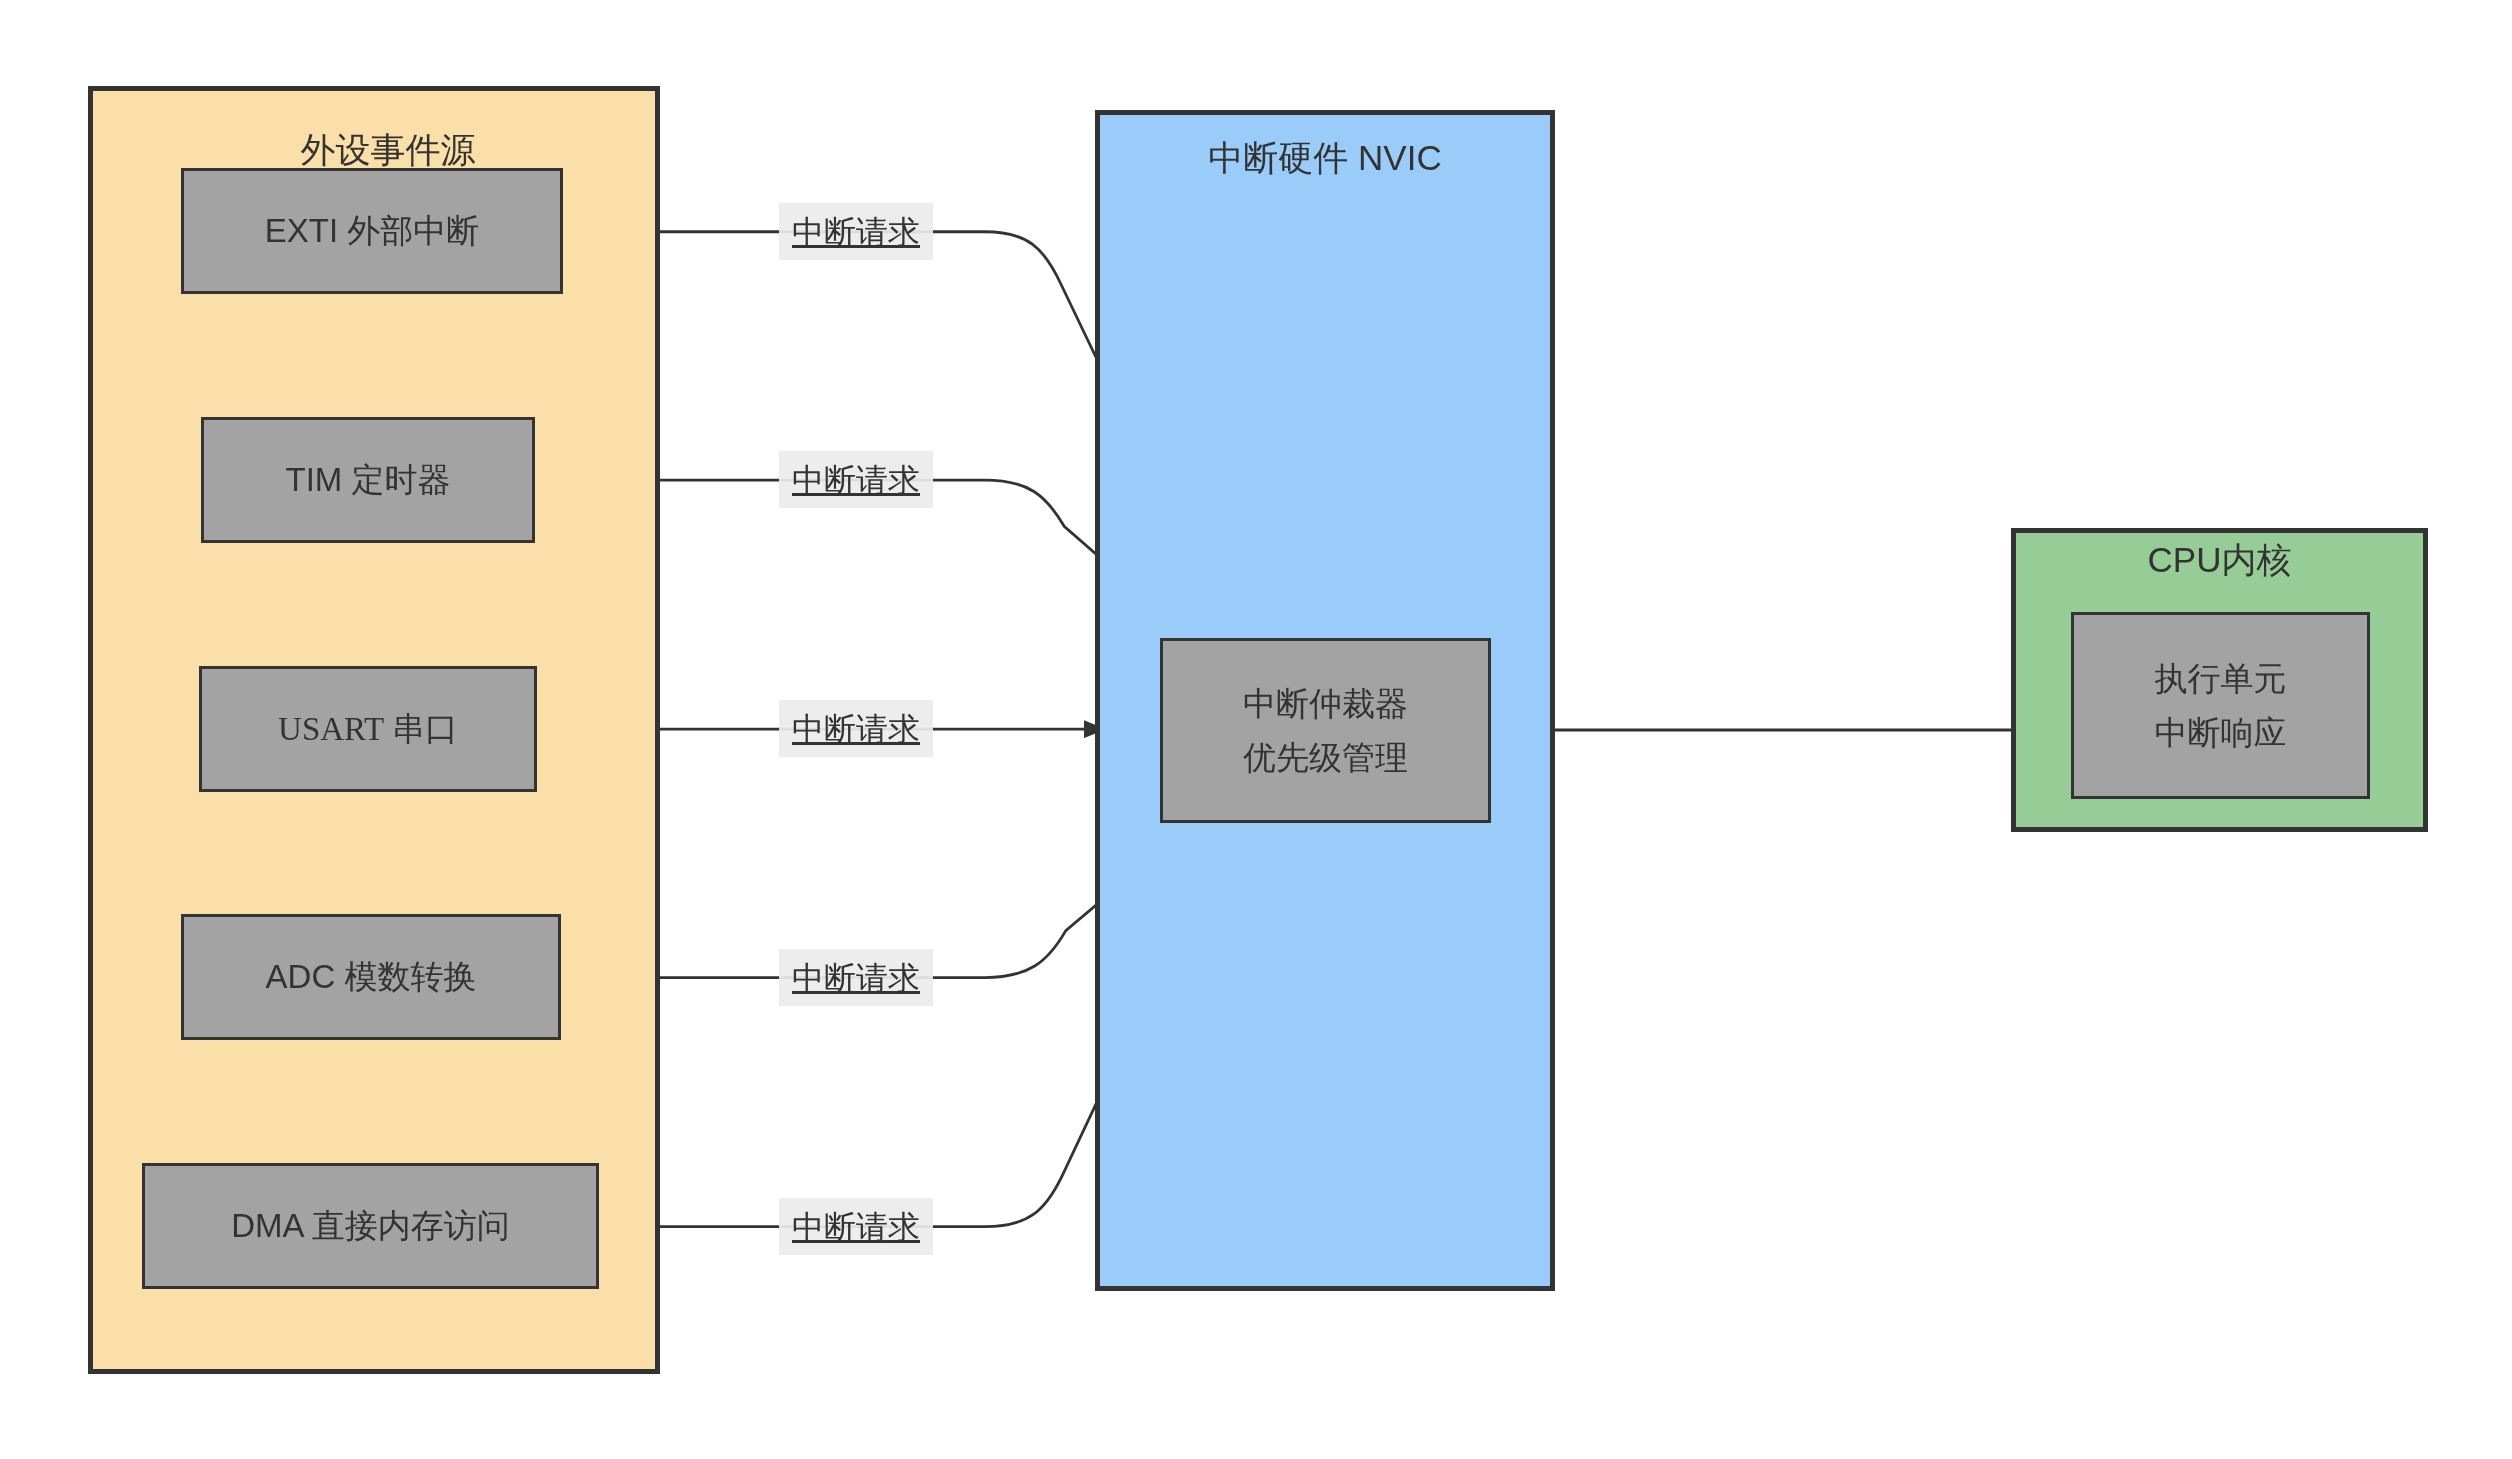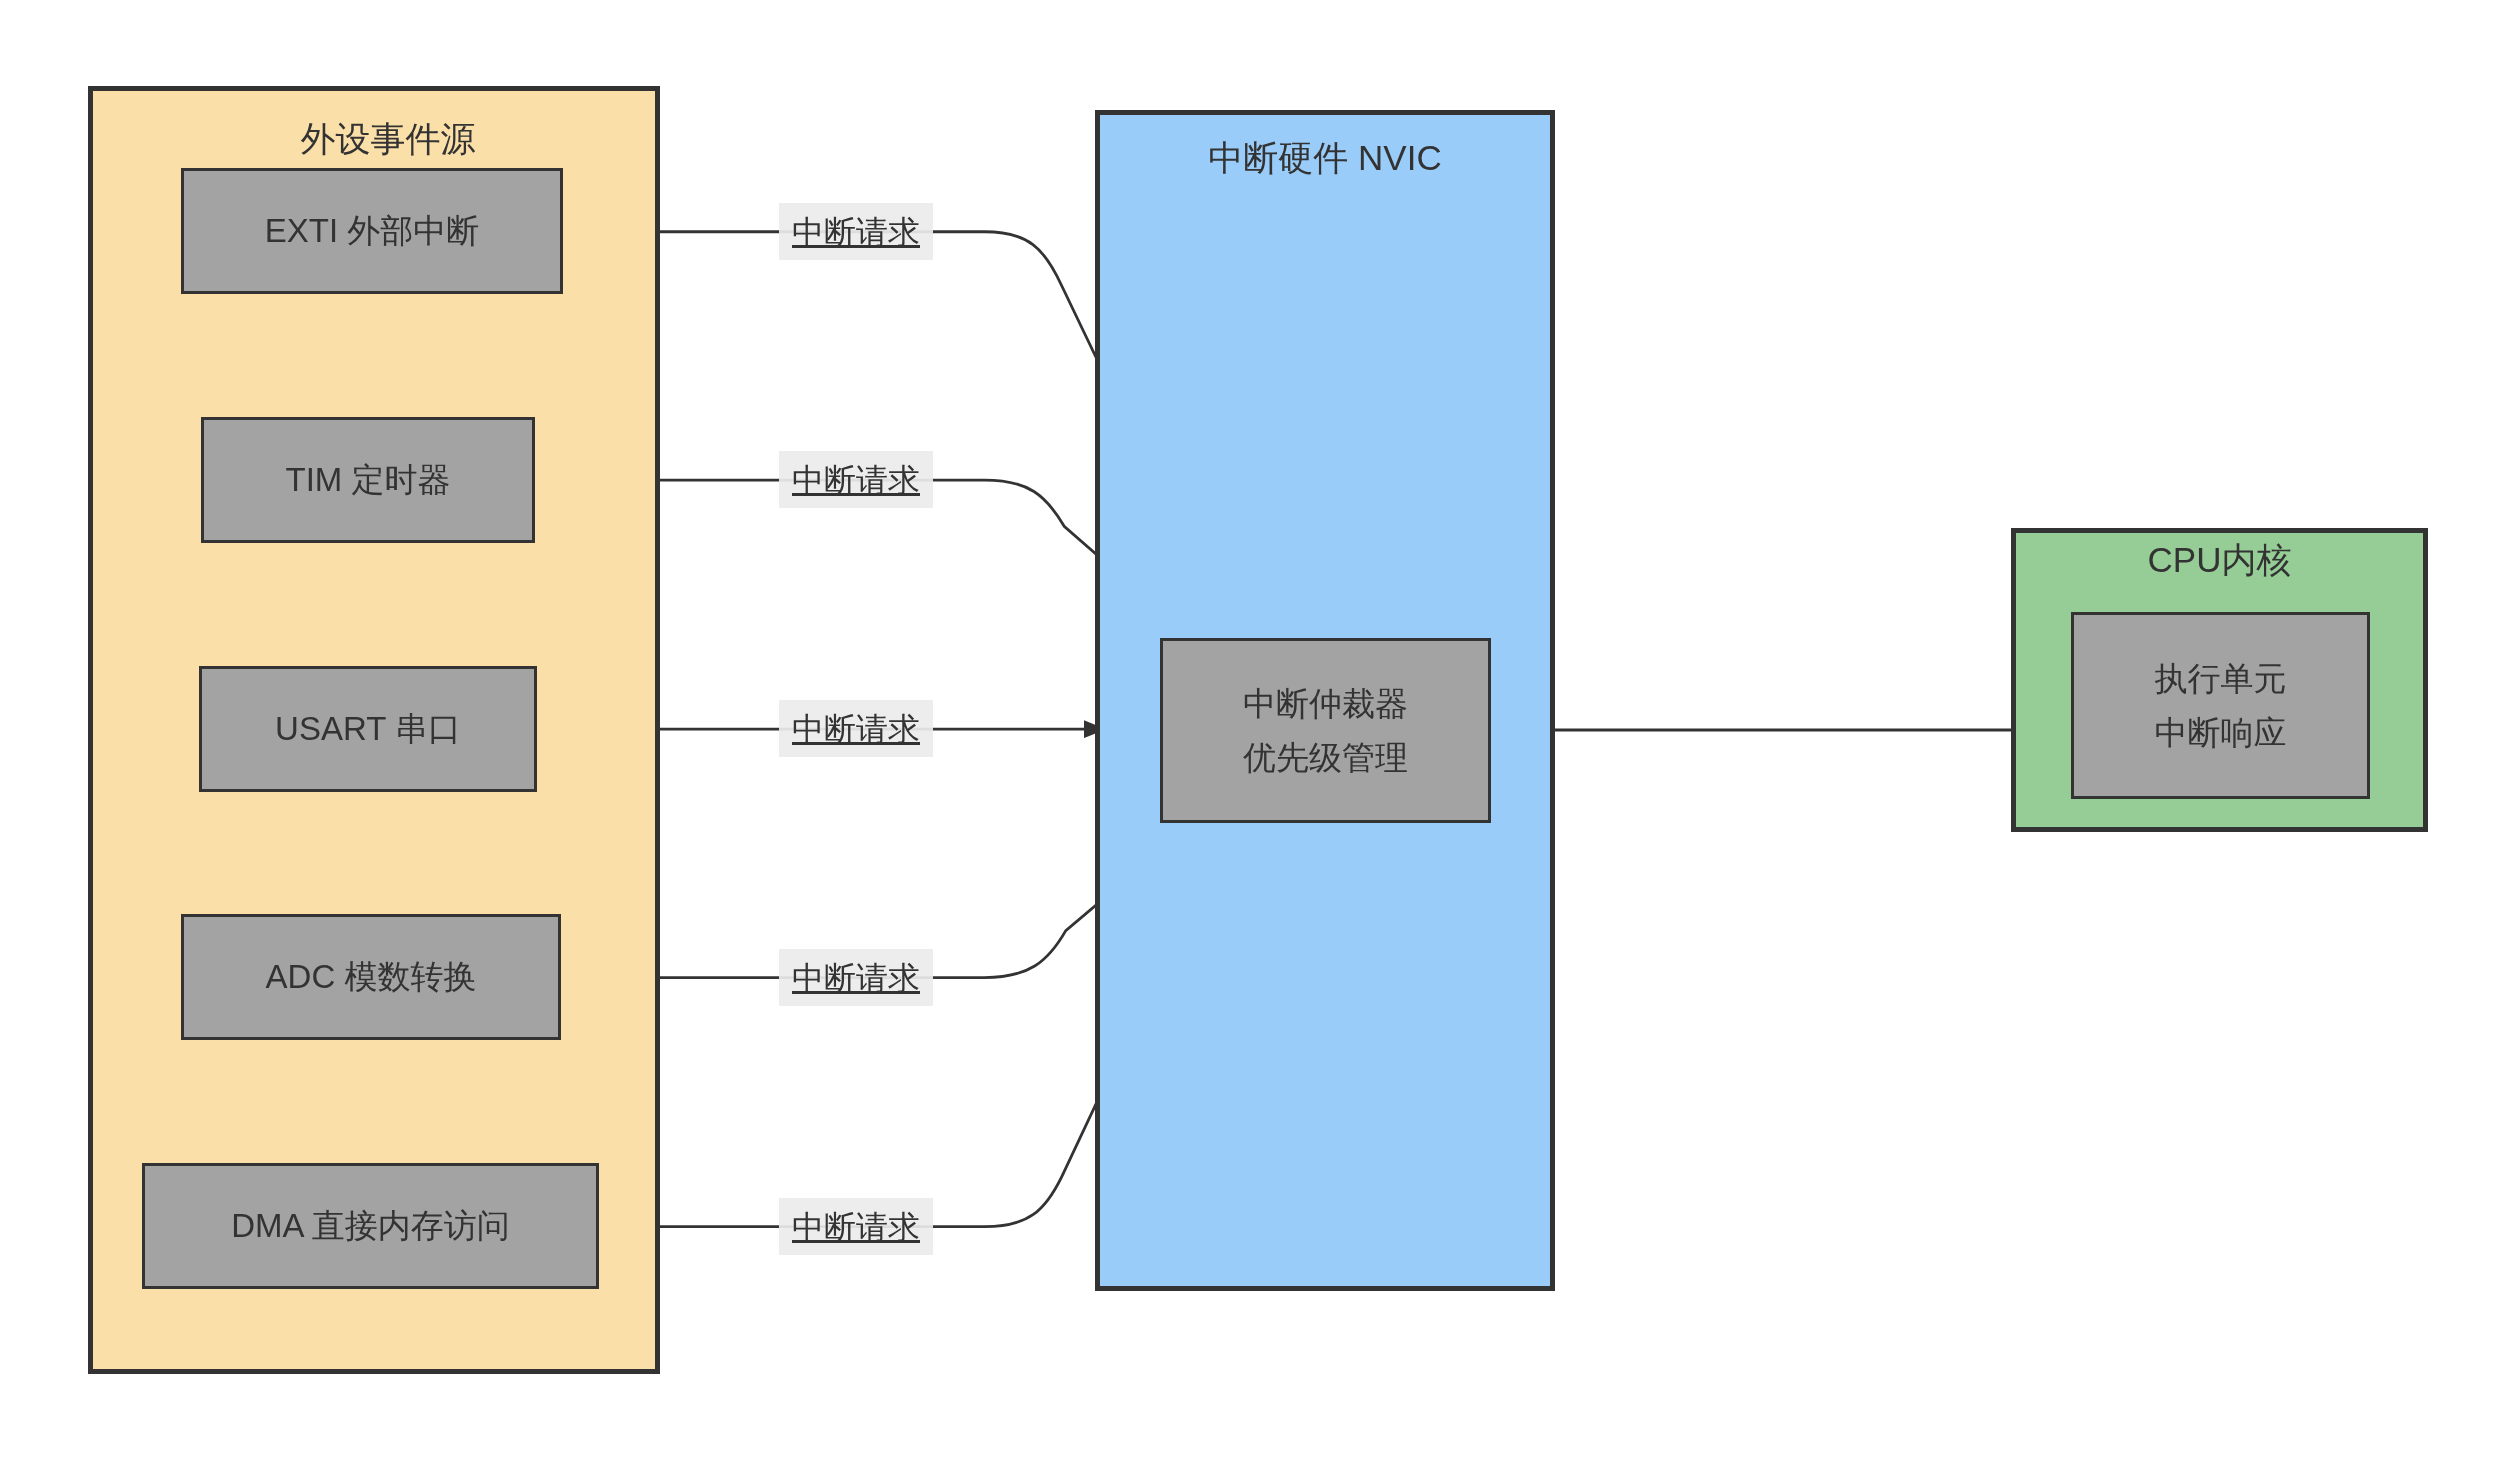--- a/index.html
+++ b/index.html
@@ -55,29 +55,29 @@
     justify-content: center;
     font-size: 32px;
     line-height: 62px;
     text-align: center;
     white-space: nowrap;
     color: #333333;
     text-decoration: underline;
   }
   
   #group-peripherals { left: 88px; top: 86px; width: 572px; height: 1288px; }
-  #group-peripherals .group-title { top: 27px; padding-left: 28px; }
+  #group-peripherals .group-title { top: 38px; padding-left: 28px; }
   #group-nvic { left: 1047px; top: 110px; width: 460px; height: 1181px; }
   #group-nvic .group-title { top: 22px; }
   #group-cpu { left: 2011px; top: 528px; width: 417px; height: 304px; }
   #group-cpu .group-title { top: 6.4px; }
   
   #node-exti  { left: 88px; top:   77px; width: 382px; height: 126px; }
   #node-tim   { left: 108px; top:  326px; width: 334px; height: 126px; }
-  #node-usart { left: 106px; top:  575px; width: 338px; height: 126px; }
+  #node-usart { left: 106px; top:  575px; width: 338px; height: 126px; font-family: Liberation Serif, serif; }
   #node-adc   { left: 88px; top: 823px; width: 380px; height: 126px; }
   #node-dma   { left:  49px; top: 1072px; width: 457px; height: 126px; align-items: center; }
   #node-arbiter { left: 60px; top: 523px; width: 331px; height: 185px; }
   #node-cpu     { left: 55px; top:  79px; width: 299px; height: 187px; }
   
   .req-label { left: 779px; width: 154px; height: 57px; }
   #req-label-0 { top:  203px; }
   #req-label-1 { top:  451px; }
   #req-label-2 { top:  700px; }
   #req-label-3 { top: 949px; }

